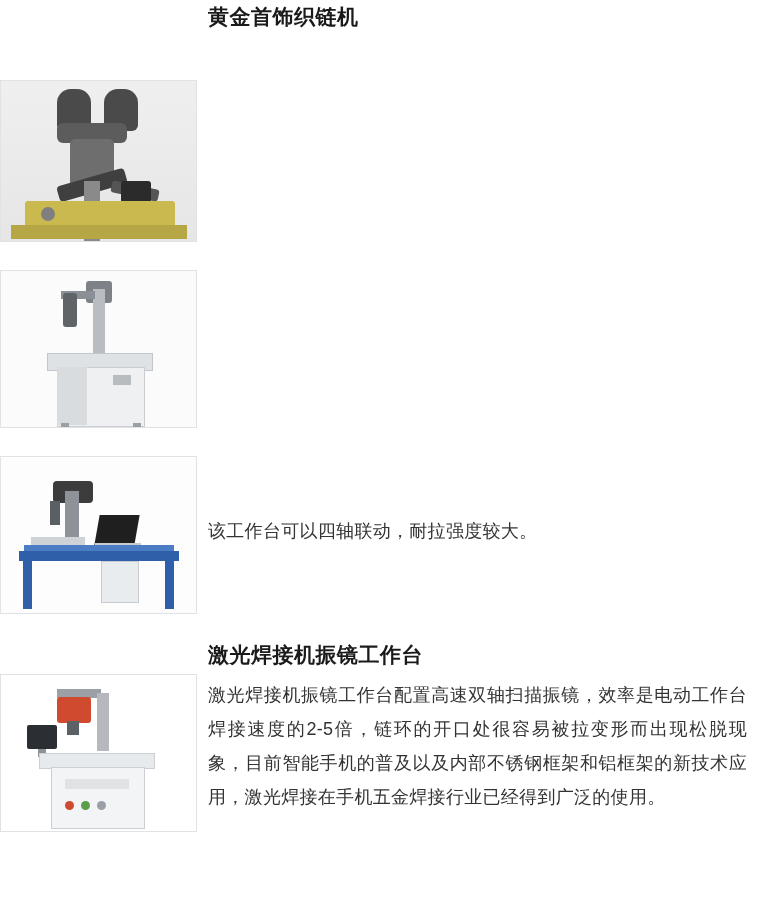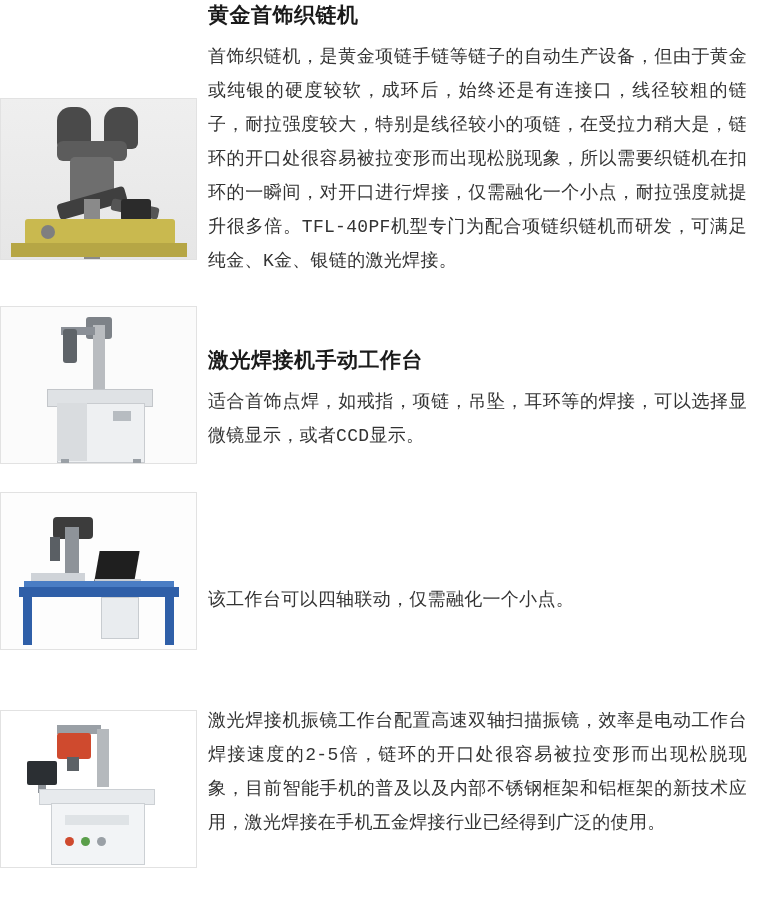--- a/index.html
+++ b/index.html
@@ -13,23 +13,22 @@
     font-family: "Liberation Sans", sans-serif;
     color: #222222;
     overflow: hidden;
   }
   .page {
     width: 765px;
     position: relative;
   }
   .section {
     display: flex;
-    align-items: center;
+    align-items: flex-start;
     padding: 0;
-    font-family: Liberation Mono, monospace;
   }
   .thumb-col {
     width: 200px;
     flex: 0 0 200px;
     display: flex;
     justify-content: flex-start;
   }
   .thumb {
     width: 195px;
     height: 156px;
@@ -167,43 +166,38 @@
         <span class="art m1-head2"></span>
         <span class="art m1-arm"></span>
         <span class="art m1-blk"></span>
         <span class="art m1-plate"></span>
         <span class="art m1-knob"></span>
         <span class="art m1-base"></span>
       </div>
     </div>
     <div class="text-col">
       <h2 class="title">黄金首饰织链机</h2>
-      <p class="body">首饰织链机，是黄金项链手链等链子的自动生产设备，但由于黄金或纯银的硬度较软，成环后，始终还是有连接口，线径较粗的链子，耐拉强度较大，特别是线径较小的项链，在受拉力稍大是，链环的开口处很容易被拉变形而出现松脱现象，所以需要织链机在扣环的一瞬间，对开口进行焊接，仅需融化一个小点，耐拉强度就提升很多倍。TFL-40PF机型专门为配合项链织链机而研发，可满足纯金、K金、银链的激光焊接。</p>
     </div>
   </div>
 
   <div class="section" id="section-2">
     <div class="thumb-col">
       <div class="thumb">
         <span class="art m2-bg"></span>
         <span class="art m2-top"></span>
         <span class="art m2-col"></span>
         <span class="art m2-arm"></span>
         <span class="art m2-scope"></span>
         <span class="art m2-bench"></span>
         <span class="art m2-cab"></span>
         <span class="art m2-cab2"></span>
         <span class="art m2-panel"></span>
         <span class="art m2-leg"></span>
         <span class="art m2-leg2"></span>
       </div>
-    </div>
-    <div class="text-col">
-      <h2 class="title">激光焊接机手动工作台</h2>
-      <p class="body">适合首饰点焊，如戒指，项链，吊坠，耳环等的焊接，可以选择显微镜显示，或者CCD显示。</p>
     </div>
   </div>
 
   <div class="section" id="section-3">
     <div class="thumb-col">
       <div class="thumb">
         <span class="art m3-bg"></span>
         <span class="art m3-head"></span>
         <span class="art m3-scope"></span>
         <span class="art m3-col"></span>
@@ -211,21 +205,21 @@
         <span class="art m3-lapbase"></span>
         <span class="art m3-tray"></span>
         <span class="art m3-top"></span>
         <span class="art m3-frame"></span>
         <span class="art m3-box"></span>
         <span class="art m3-legL"></span>
         <span class="art m3-legR"></span>
       </div>
     </div>
     <div class="text-col">
-      <p class="body">该工作台可以四轴联动，仅需融化一个小点。</p>
+      <p class="body">该工作台可以四轴联动，耐拉强度较大。</p>
     </div>
   </div>
 
   <div class="section" id="section-4">
     <div class="thumb-col">
       <div class="thumb">
         <span class="art m4-bg"></span>
         <span class="art m4-beam"></span>
         <span class="art m4-galvo"></span>
         <span class="art m4-lens"></span>
@@ -234,17 +228,18 @@
         <span class="art m4-monstand"></span>
         <span class="art m4-bench"></span>
         <span class="art m4-cab"></span>
         <span class="art m4-drawer"></span>
         <span class="art m4-btn1"></span>
         <span class="art m4-btn2"></span>
         <span class="art m4-btn3"></span>
       </div>
     </div>
     <div class="text-col">
+      <h2 class="title">激光焊接机振镜工作台</h2>
       <p class="body">激光焊接机振镜工作台配置高速双轴扫描振镜，效率是电动工作台焊接速度的2-5倍，链环的开口处很容易被拉变形而出现松脱现象，目前智能手机的普及以及内部不锈钢框架和铝框架的新技术应用，激光焊接在手机五金焊接行业已经得到广泛的使用。</p>
     </div>
   </div>
 
 </div>
 
 </body></html>

